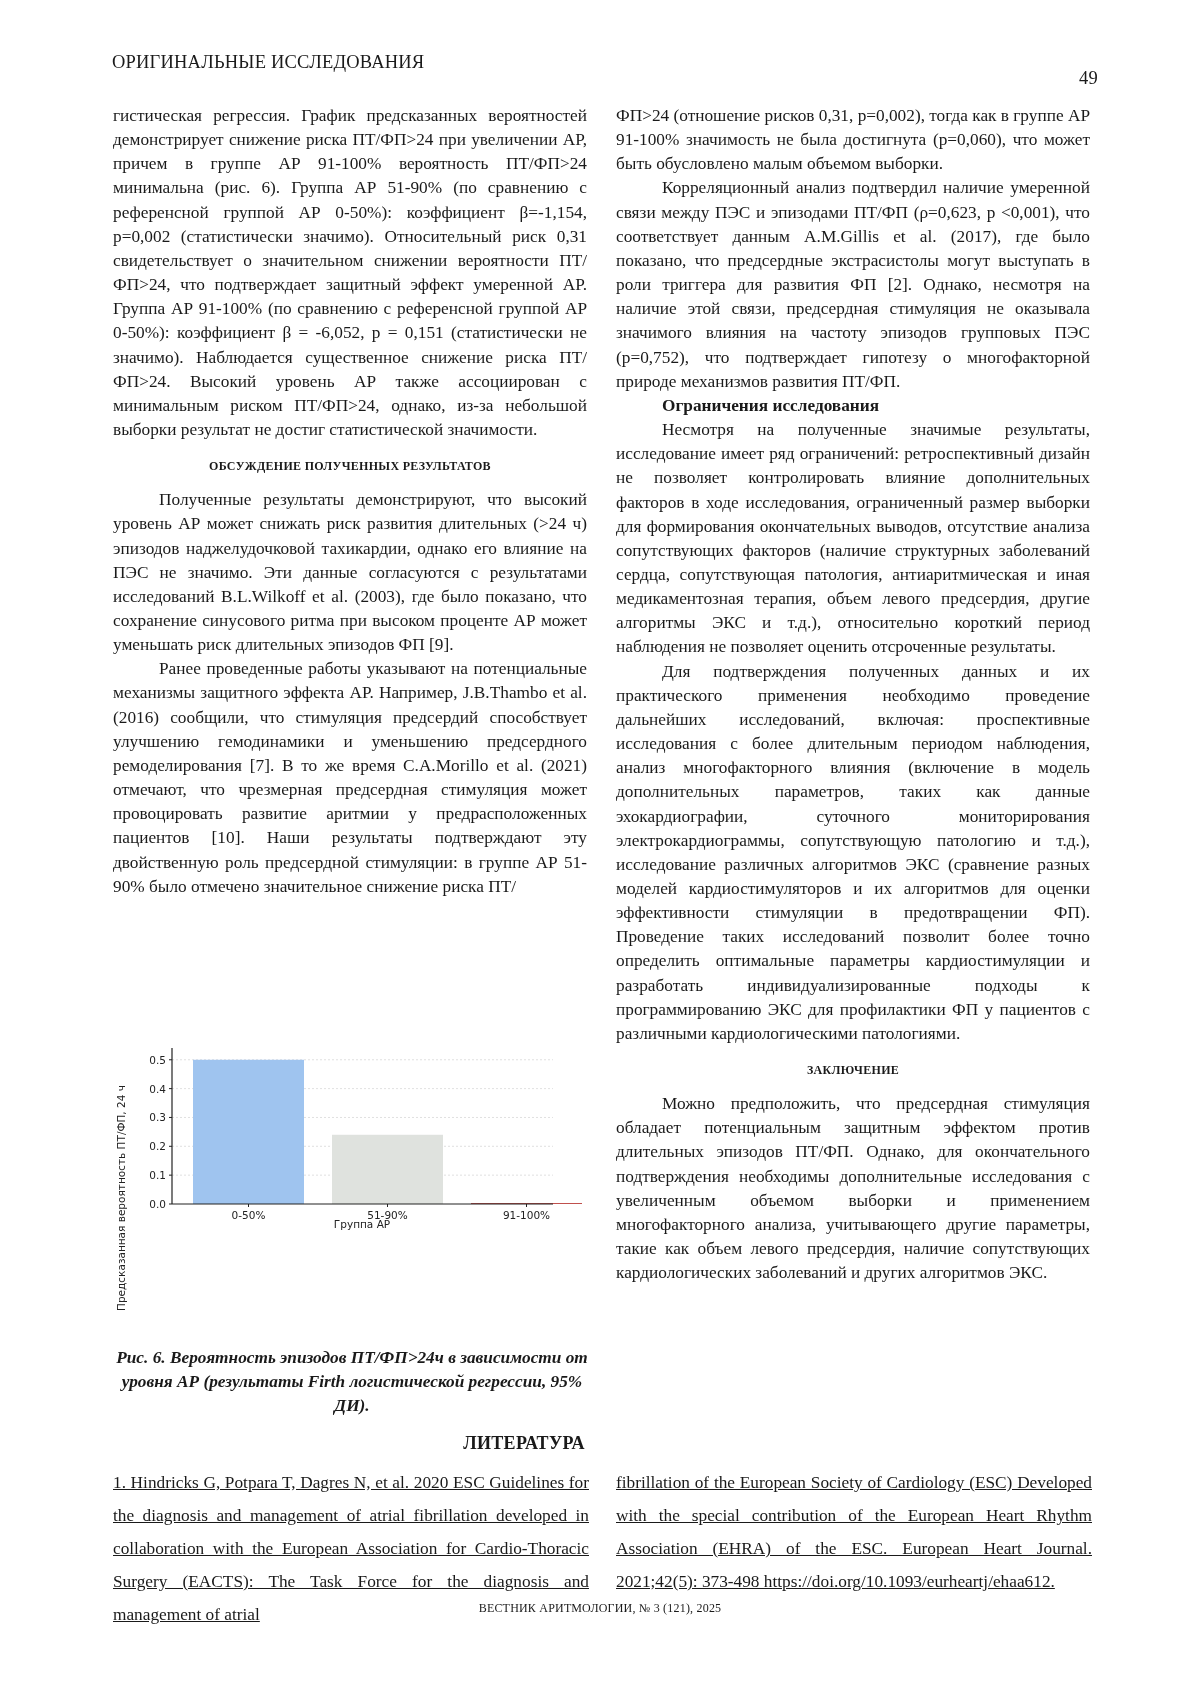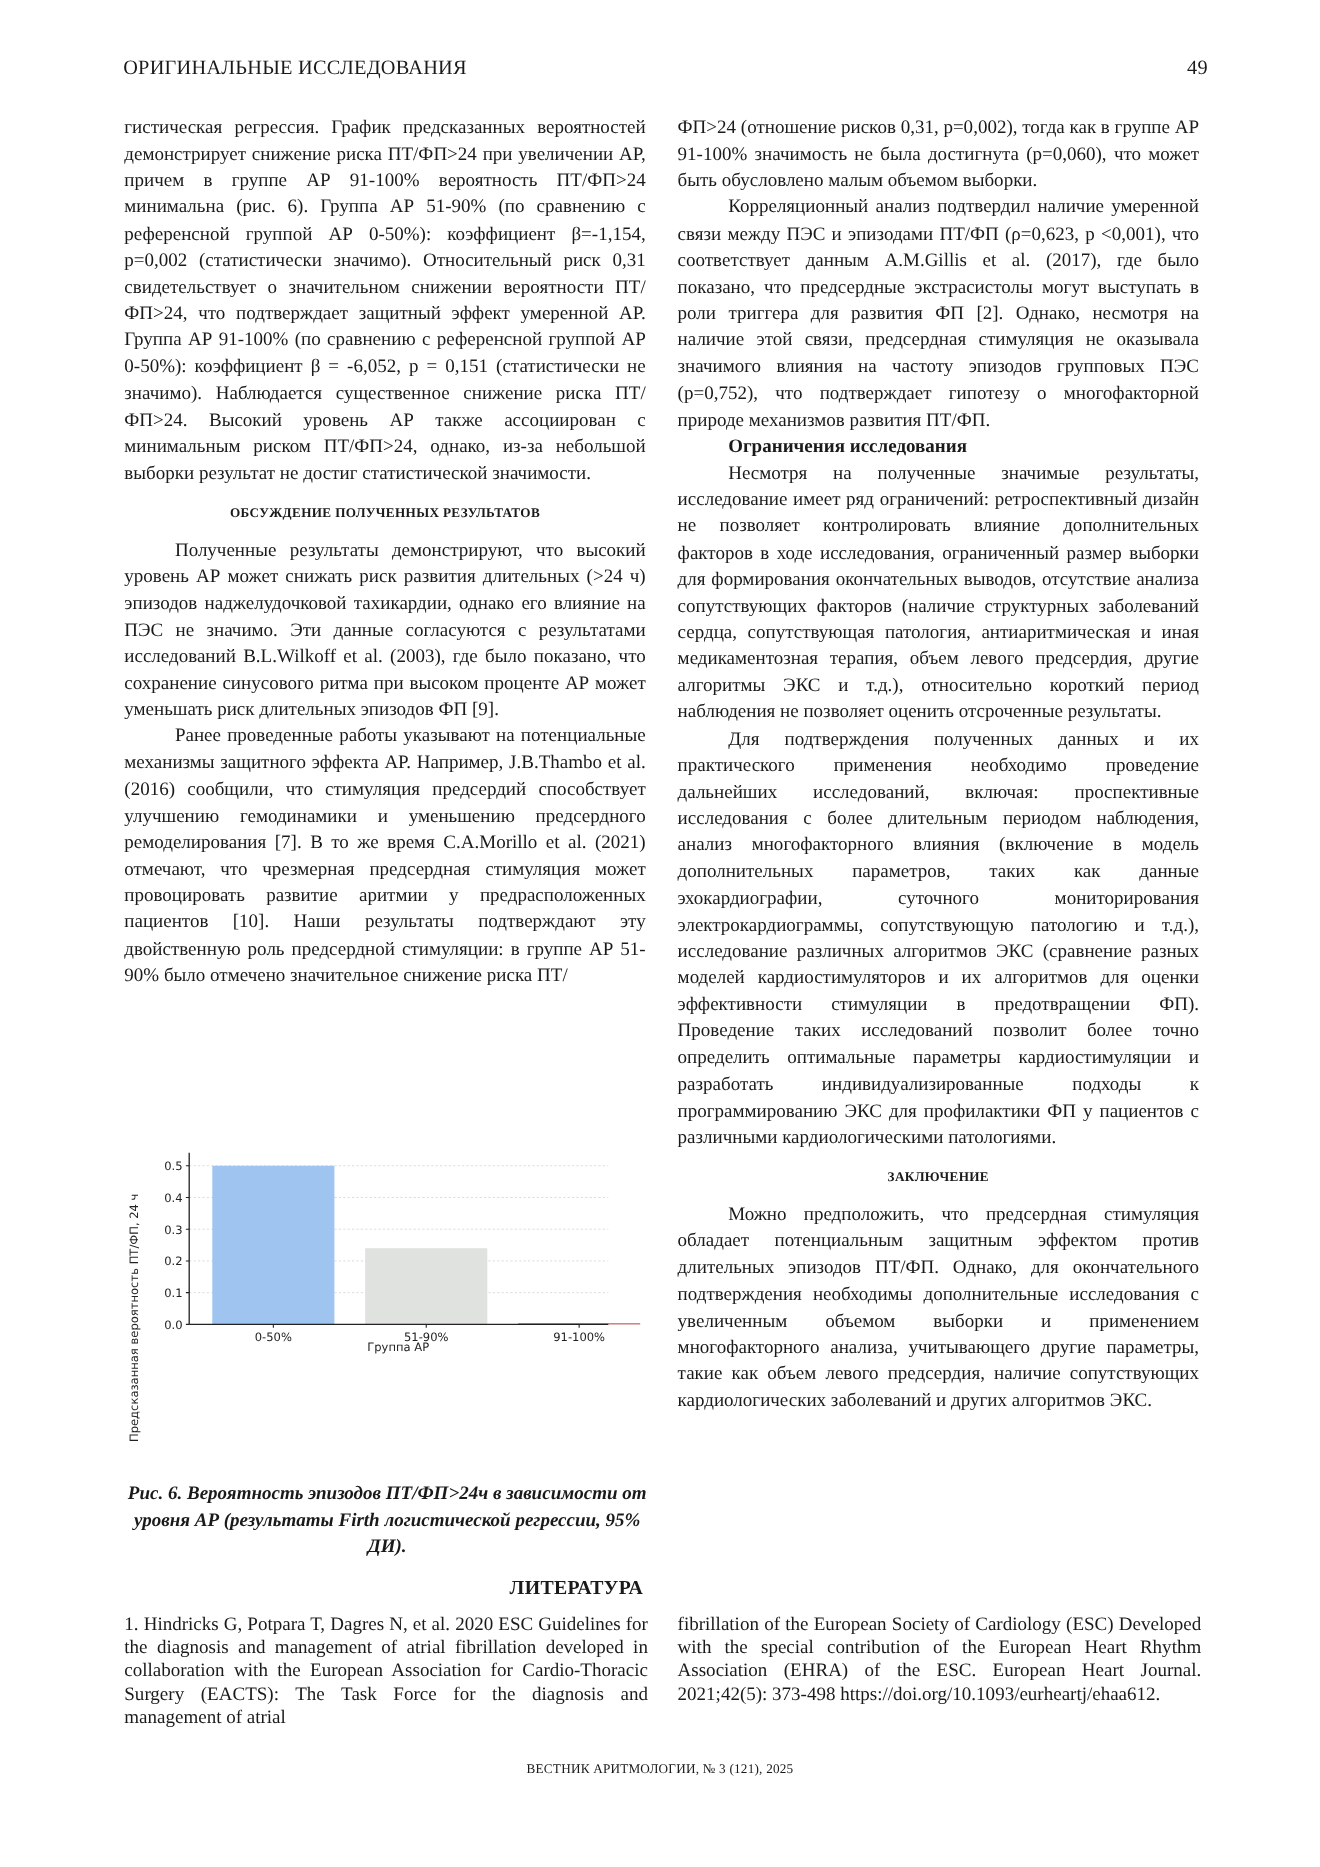--- a/index.html
+++ b/index.html
@@ -1,37 +1,37 @@
 <!DOCTYPE html>
 <html><head>
 <meta charset="utf-8">
 <style>
   html, body { margin: 0; padding: 0; background: #ffffff; }
   body { width: 1200px; height: 1697px; position: relative; overflow: hidden; color: #1a1a1a;
          font-family: "Liberation Serif", "DejaVu Serif", serif; }
   .running-head { position: absolute; top: 52px; left: 112px; width: 986px; height: 26px;
                   font-size: 18.5px; letter-spacing: 0.2px; }
   .running-head .title { position: absolute; left: 0; top: 0; }
-  .running-head .page { position: absolute; right: 0; top: 0; text-align: right; }
+  .running-head .page { position: absolute; right: 0; top: 16px; text-align: right; }
   .col { position: absolute; top: 104px; width: 474px; font-size: 17.3px; line-height: 24.15px;
          text-align: justify; }
   .col-left { left: 113px; }
   .col-right { left: 616px; }
   .col p { margin: 0; }
   .indent { text-indent: 46px; }
   .section-head { font-weight: bold; text-align: center; font-size: 12px; line-height: 24px;
                   margin: 12px 0 10px 0; letter-spacing: 0.3px; }
   .sub-head { font-weight: bold; text-indent: 46px; }
   .figure { position: absolute; left: 113px; top: 1046px; width: 476px; height: 300px; }
   .fig-caption { position: absolute; left: 113px; top: 1346px; width: 478px; font-size: 17.3px;
                  line-height: 24.2px; font-weight: bold; font-style: italic; text-align: center; }
   .refs-head { position: absolute; top: 1433px; left: 0; width: 1048px; text-align: center; font-weight: bold;
                font-size: 18px; letter-spacing: 0.3px; }
-  .ref-col { position: absolute; top: 1466px; width: 476px; font-size: 17.3px; line-height: 21px;
-             text-align: justify; }
+  .ref-col { position: absolute; top: 1466px; width: 476px; font-size: 17.3px; line-height: 33px;
+             text-align: justify; text-decoration: underline; }
   .ref-left { left: 113px; }
   .ref-right { left: 616px; }
   .footer { position: absolute; top: 1601px; left: 0; width: 1200px; text-align: center; font-size: 12px;
             letter-spacing: 0.2px; }
   svg text { font-family: "DejaVu Sans", sans-serif; }
 </style>
 </head>
 <body>
 
 <div class="running-head">

